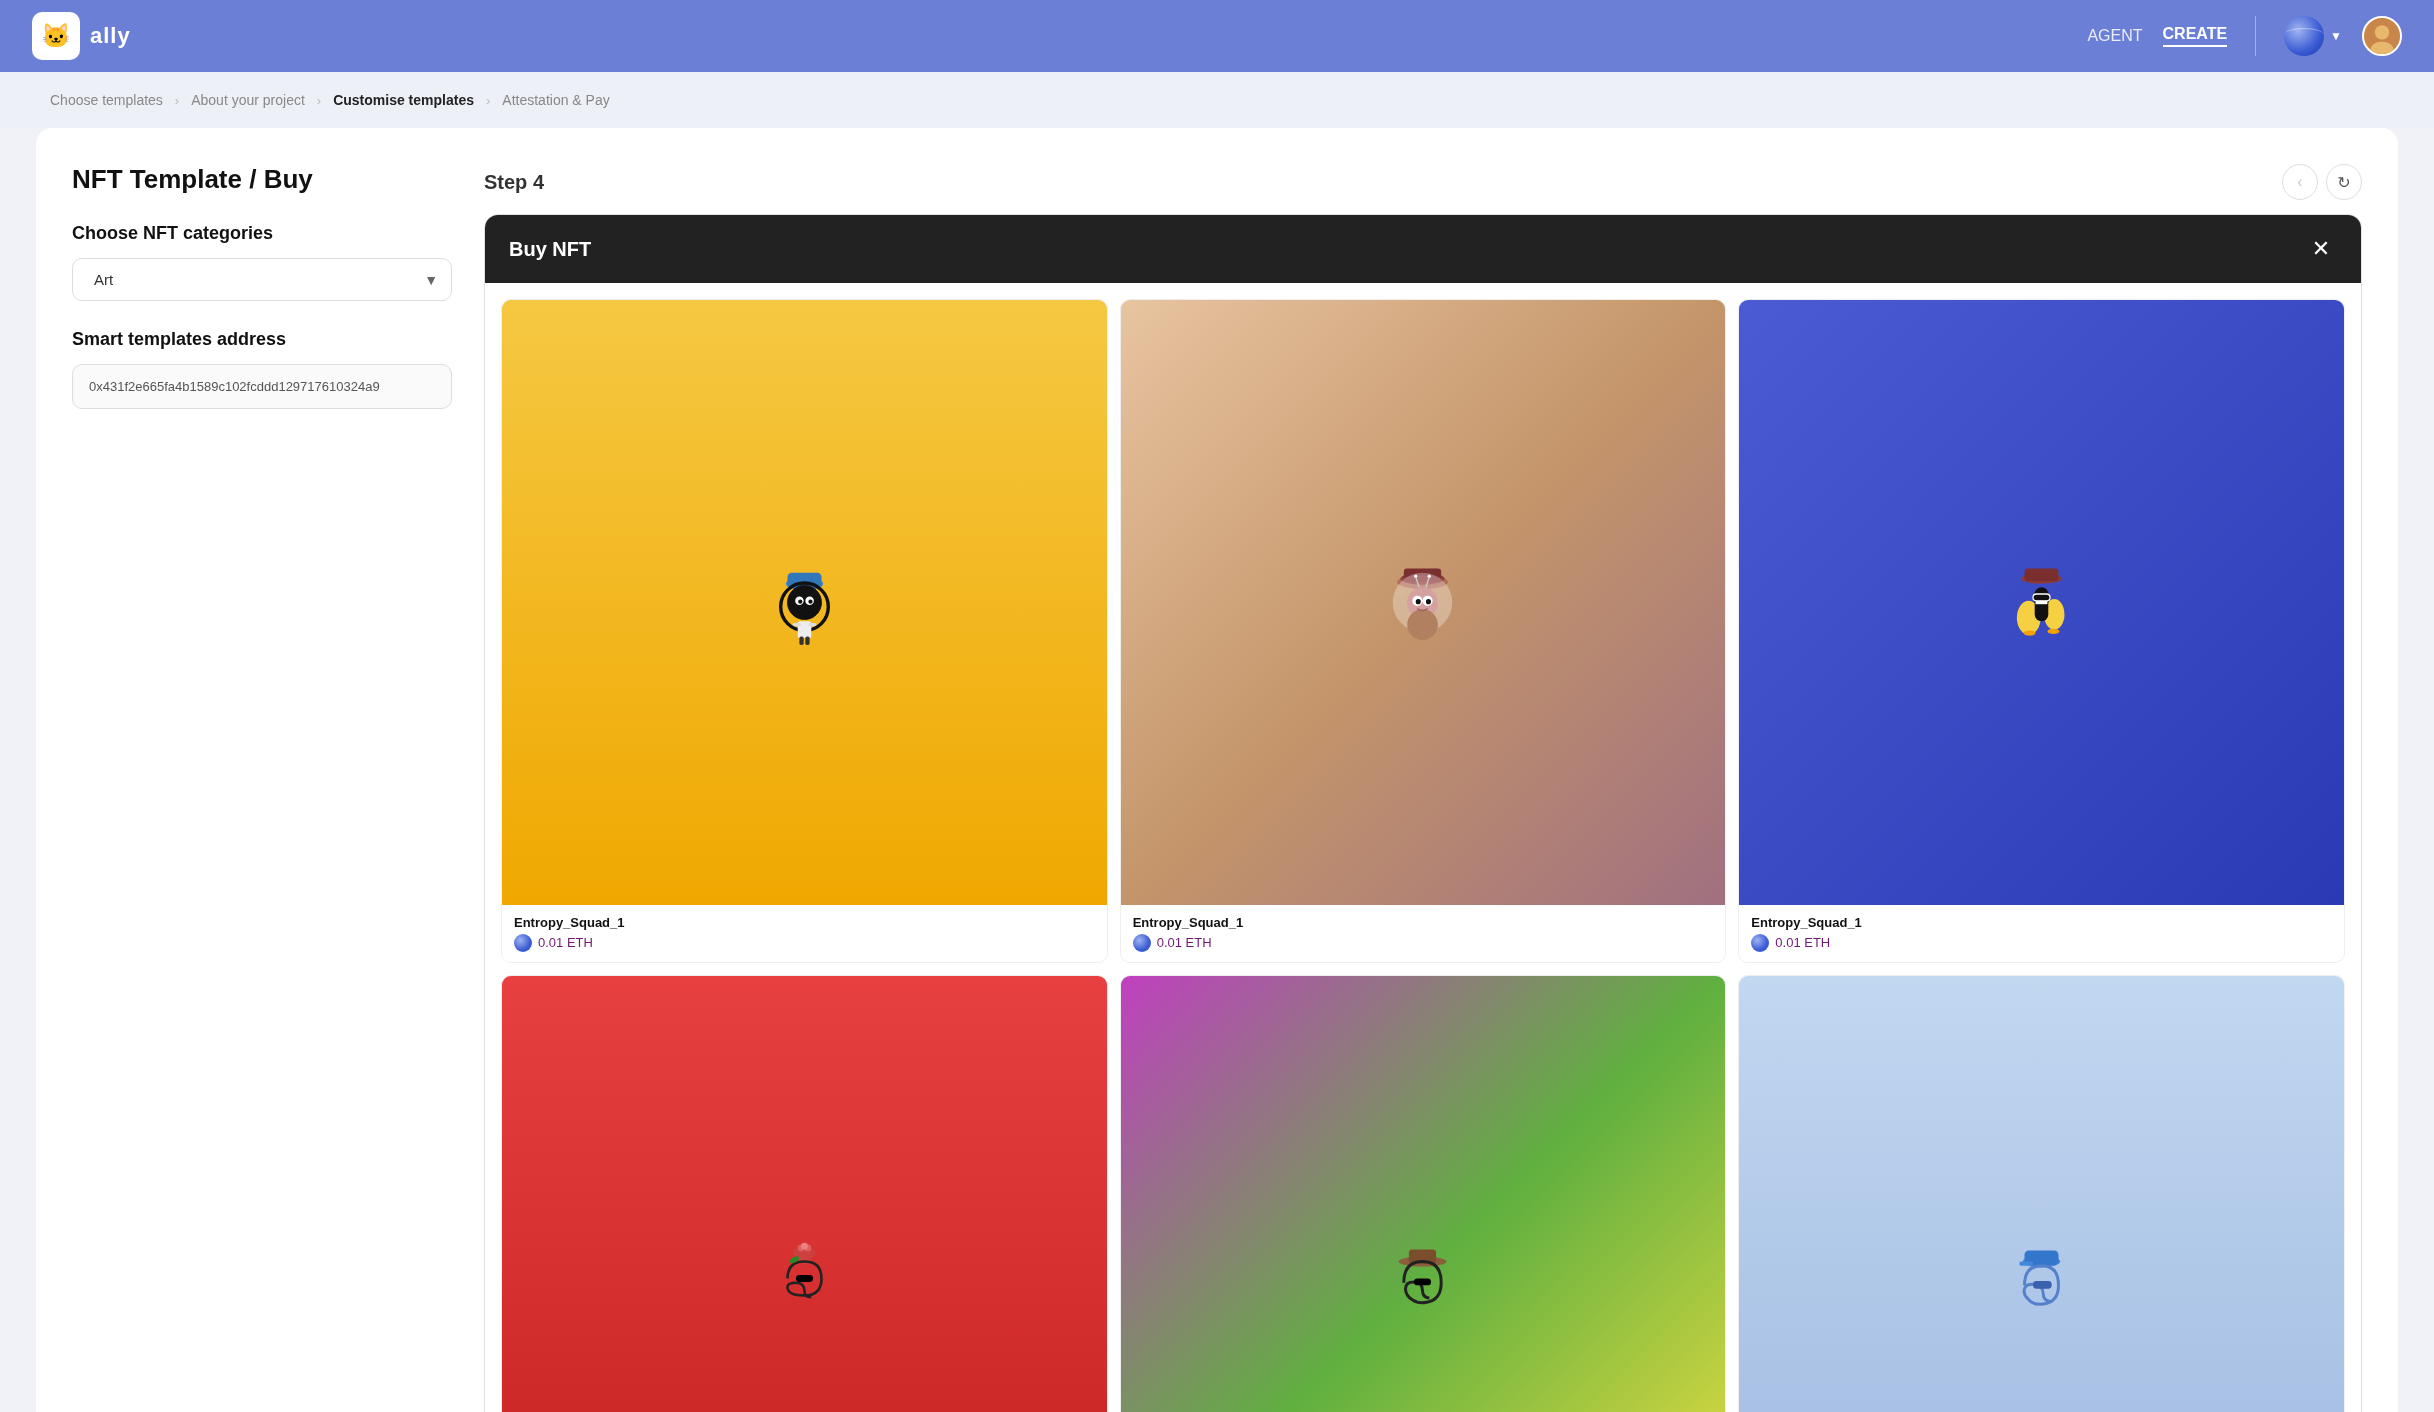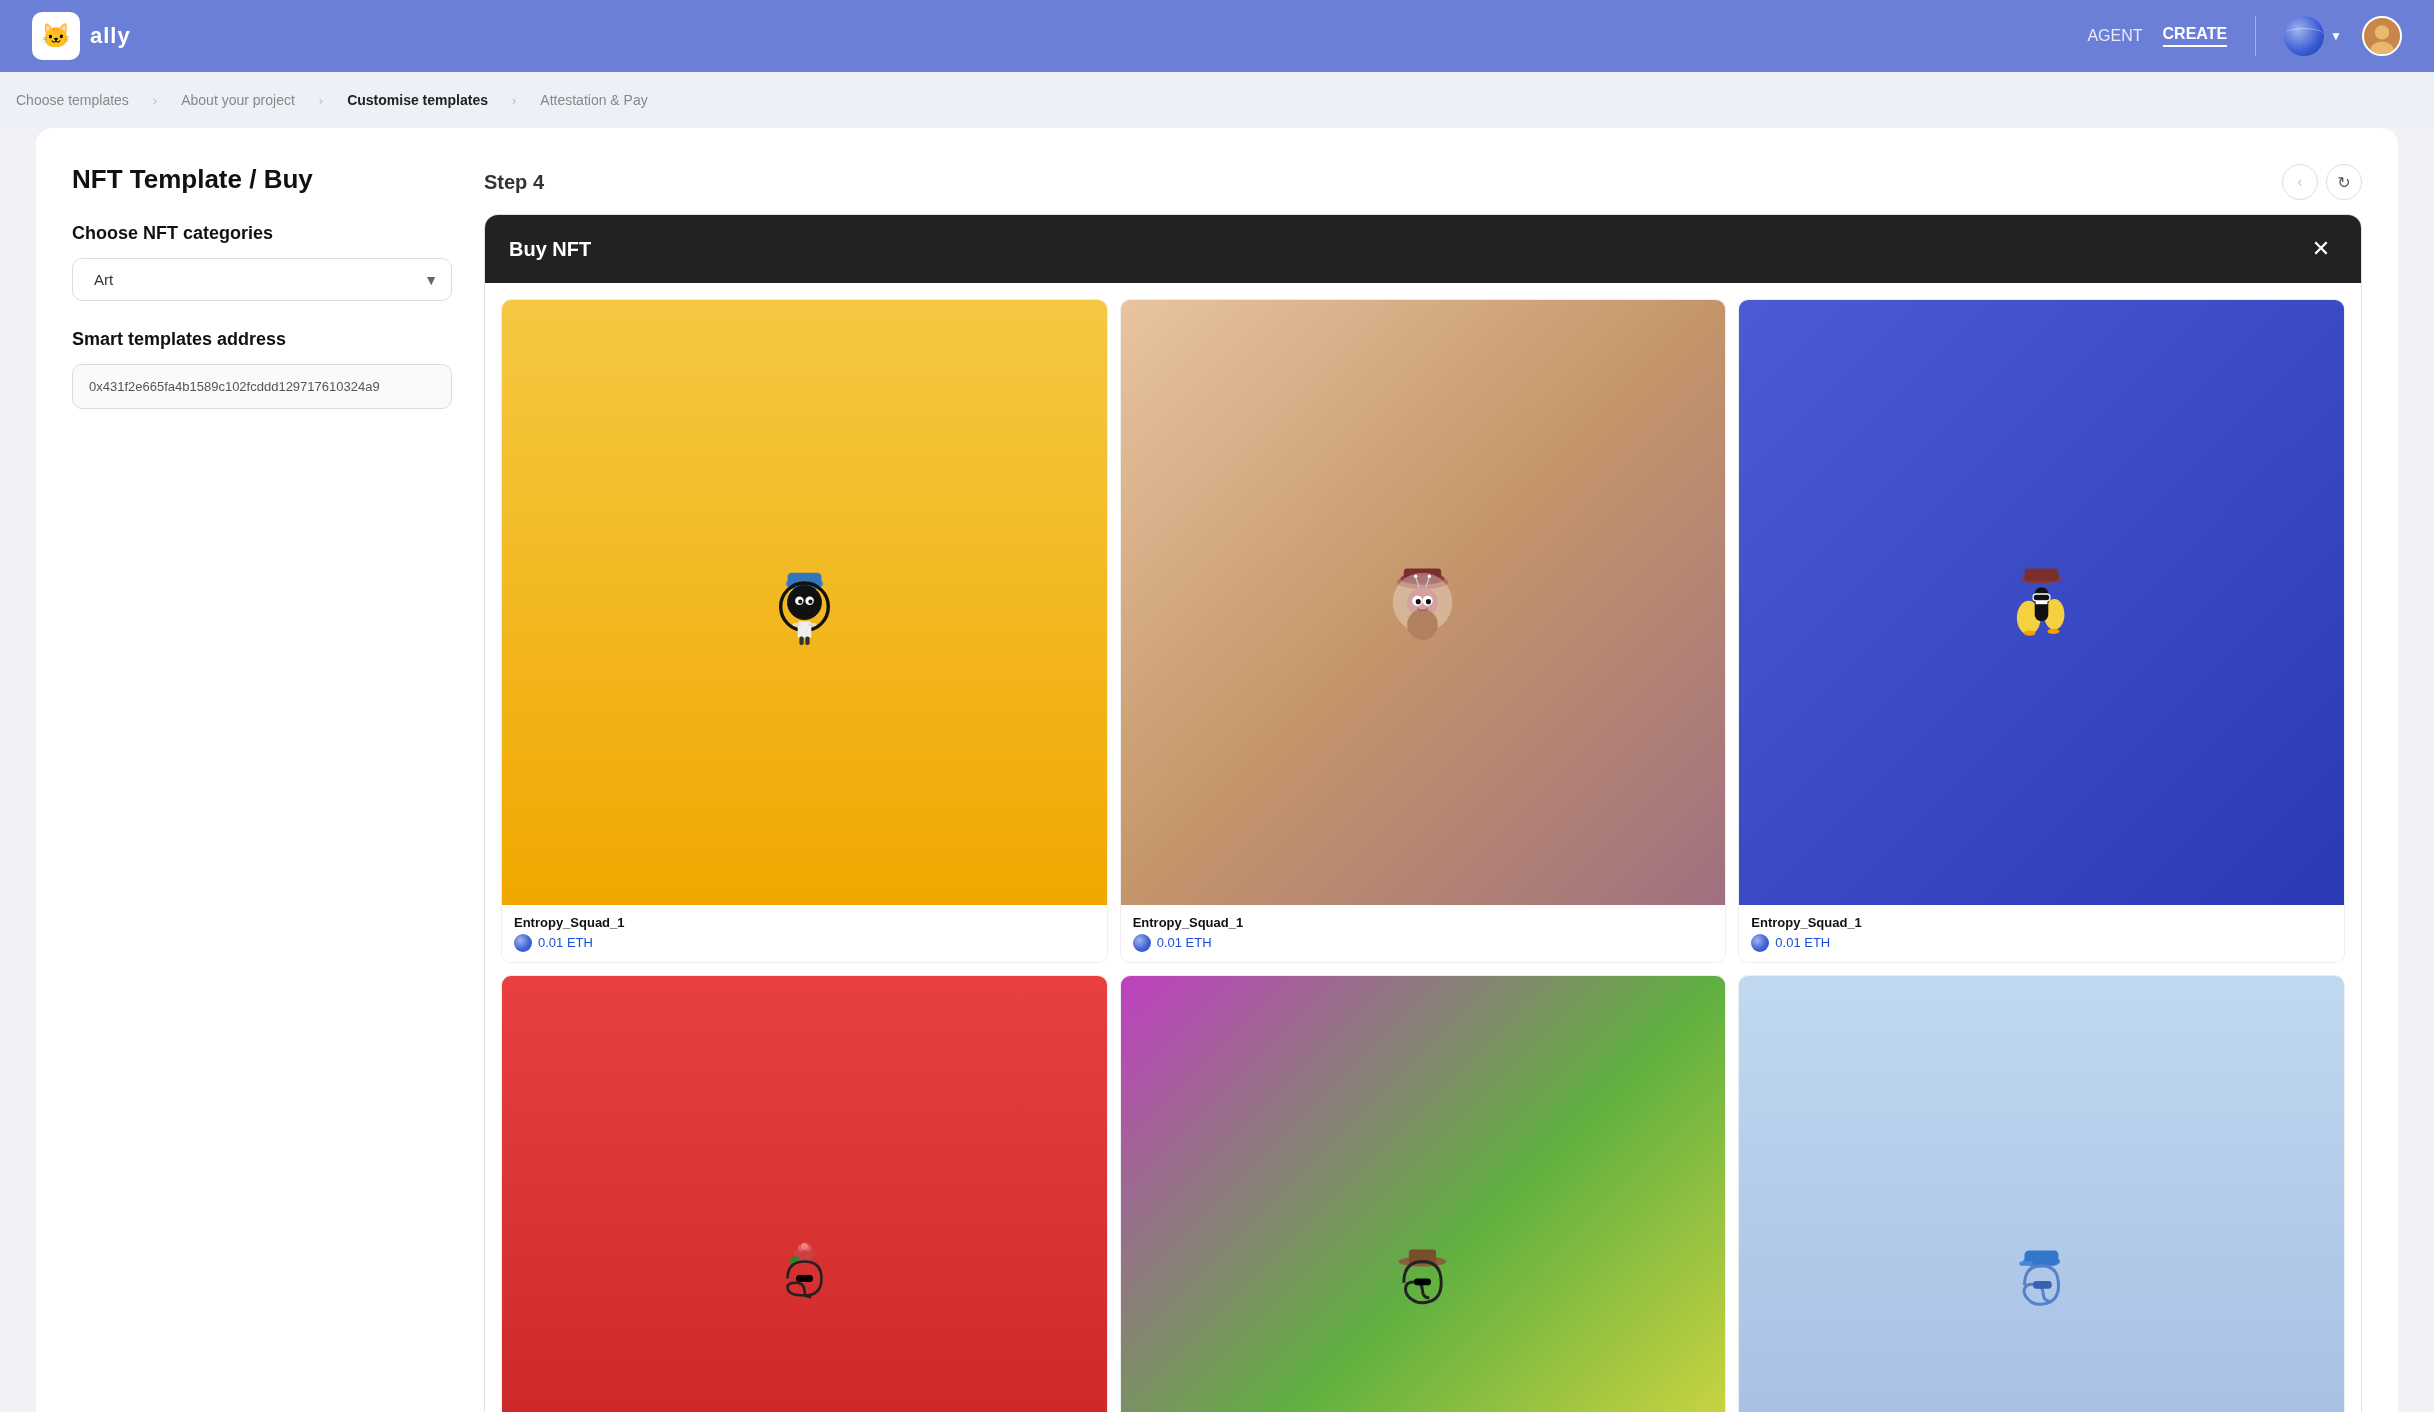--- a/index.html
+++ b/index.html
@@ -103,24 +103,24 @@
       cursor: pointer;
       display: flex;
       align-items: center;
       justify-content: center;
       font-size: 18px;
       overflow: hidden;
     }
 
     
     .breadcrumb {
-      padding: 20px 16px;
-      display: flex;
-      align-items: center;
-      gap: 24px;
+      padding: 20px 50px;
+      display: flex;
+      align-items: center;
+      gap: 12px;
       font-size: 14px;
       color: #666;
       background: #eef0f8;
     }
     .breadcrumb-item {
       color: #888;
     }
     .breadcrumb-item.active {
       color: #222;
       font-weight: 600;
@@ -318,21 +318,21 @@
       font-size: 13px;
       font-weight: 600;
       color: #111;
       margin-bottom: 4px;
     }
     .nft-price {
       display: flex;
       align-items: center;
       gap: 6px;
       font-size: 13px;
-      color: #1d4ed8;
+      color: #701a75;
     }
     .eth-icon {
       width: 18px;
       height: 18px;
       border-radius: 50%;
       background: radial-gradient(circle at 35% 35%, #a0b4f0, #3a5bd4 60%);
       display: inline-block;
       flex-shrink: 0;
     }
 

